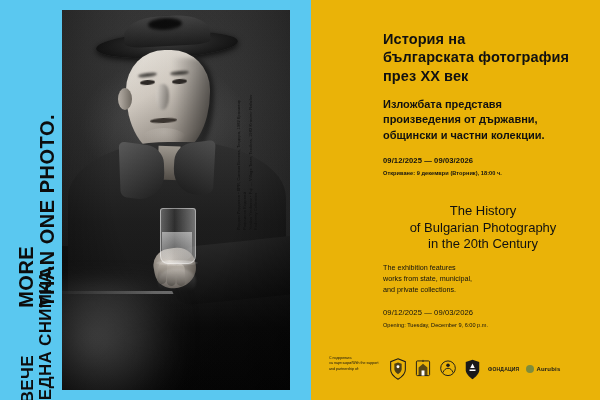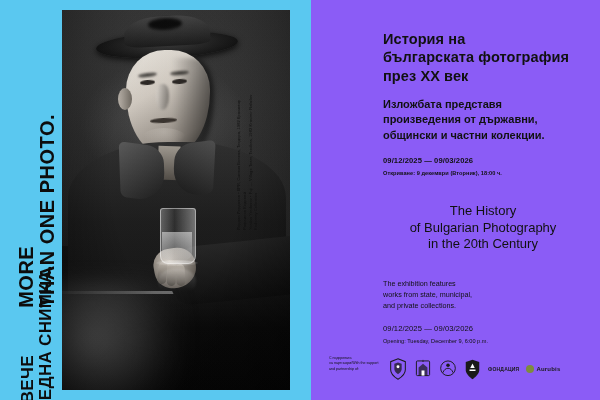--- a/index.html
+++ b/index.html
@@ -327,21 +327,21 @@
     white-space: pre-line;
   }
 
   
   .right-panel {
     position: absolute;
     left: 311px;
     top: 0;
     width: 289px;
     height: 400px;
-    background: #8b5cf6;
+    background: #eab308;
   }
   .rp-inner {
     position: absolute;
     left: 72px;
     top: 30px;
     width: 200px;
   }
   .title-bg {
     color: #111111;
     font-size: 14.5px;
@@ -375,21 +375,21 @@
   .title-en {
     margin-top: 27px;
     color: #111111;
     font-size: 13px;
     font-weight: 400;
     line-height: 1.3;
     white-space: pre-line;
     text-align: center;
   }
   .sub-en {
-    margin-top: 26px;
+    margin-top: 10px;
     color: #111111;
     font-size: 7.2px;
     font-weight: 400;
     line-height: 1.48;
     white-space: pre-line;
   }
   .dates-en {
     margin-top: 13px;
     color: #111111;
     font-size: 7.6px;

